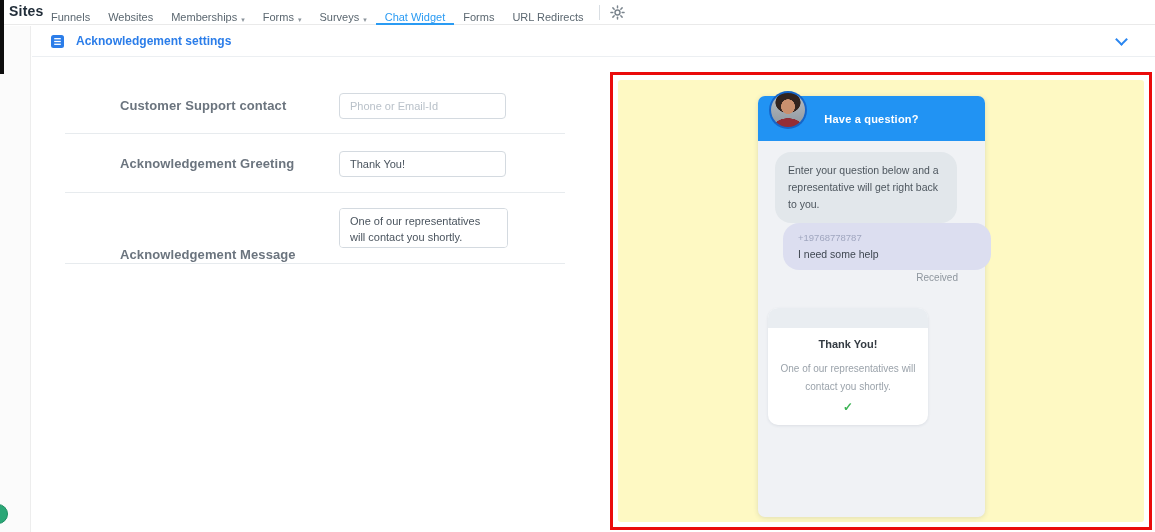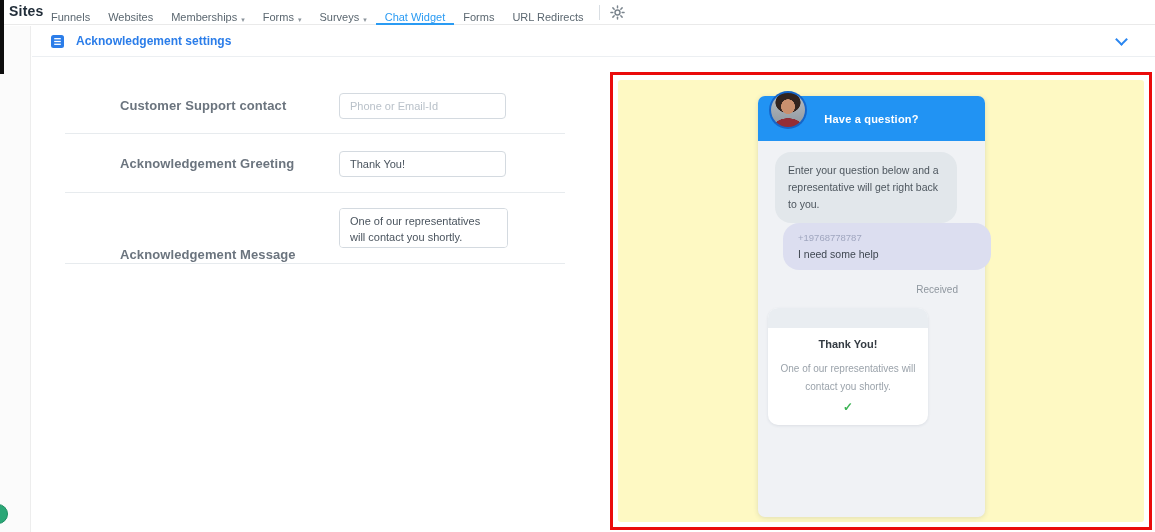--- a/index.html
+++ b/index.html
@@ -114,21 +114,21 @@
     position:absolute; left:9px; top:56px; width:182px;
     background:#e2e7eb; border-radius:16px; padding:10px 13px;
     font-size:10.5px; color:#4d565e; line-height:1.62;margin-left:8px;
   }
   .bubble-visitor {
     position:absolute; left:25px; top:127px; width:208px;
     background:#dcdef0; border-radius:16px; padding:9px 15px 10px;
   }
   .visitor-phone { font-size:9.5px; color:#a0a6bf; margin-bottom:5px; }
   .visitor-msg { font-size:10.5px; color:#3f4751; }
-  .received-label { position:absolute; top:188px; right:27px; font-size:10px; color:#8e969e; }
+  .received-label { position:absolute; top:176px; right:27px; font-size:10px; color:#8e969e; }
   .ack-card {
     position:absolute; left:10px; top:212px; width:160px;
     background:#fff; border-radius:10px; box-shadow:0 1px 3px rgba(40,60,90,0.10);
   }
   .ack-band { height:20px; background:#e9edf1; border-radius:10px 10px 0 0; }
   .ack-body { padding:10px 11px 11px; text-align:center; }
   .ack-title { font-size:11px; font-weight:700; color:#343b42; margin-bottom:10px; }
   .ack-msg { font-size:10px; color:#9ba3ab; line-height:1.75; margin-bottom:5px; }
   .ack-check { font-size:12px; font-weight:700; color:#3cb454; }
 </style>

